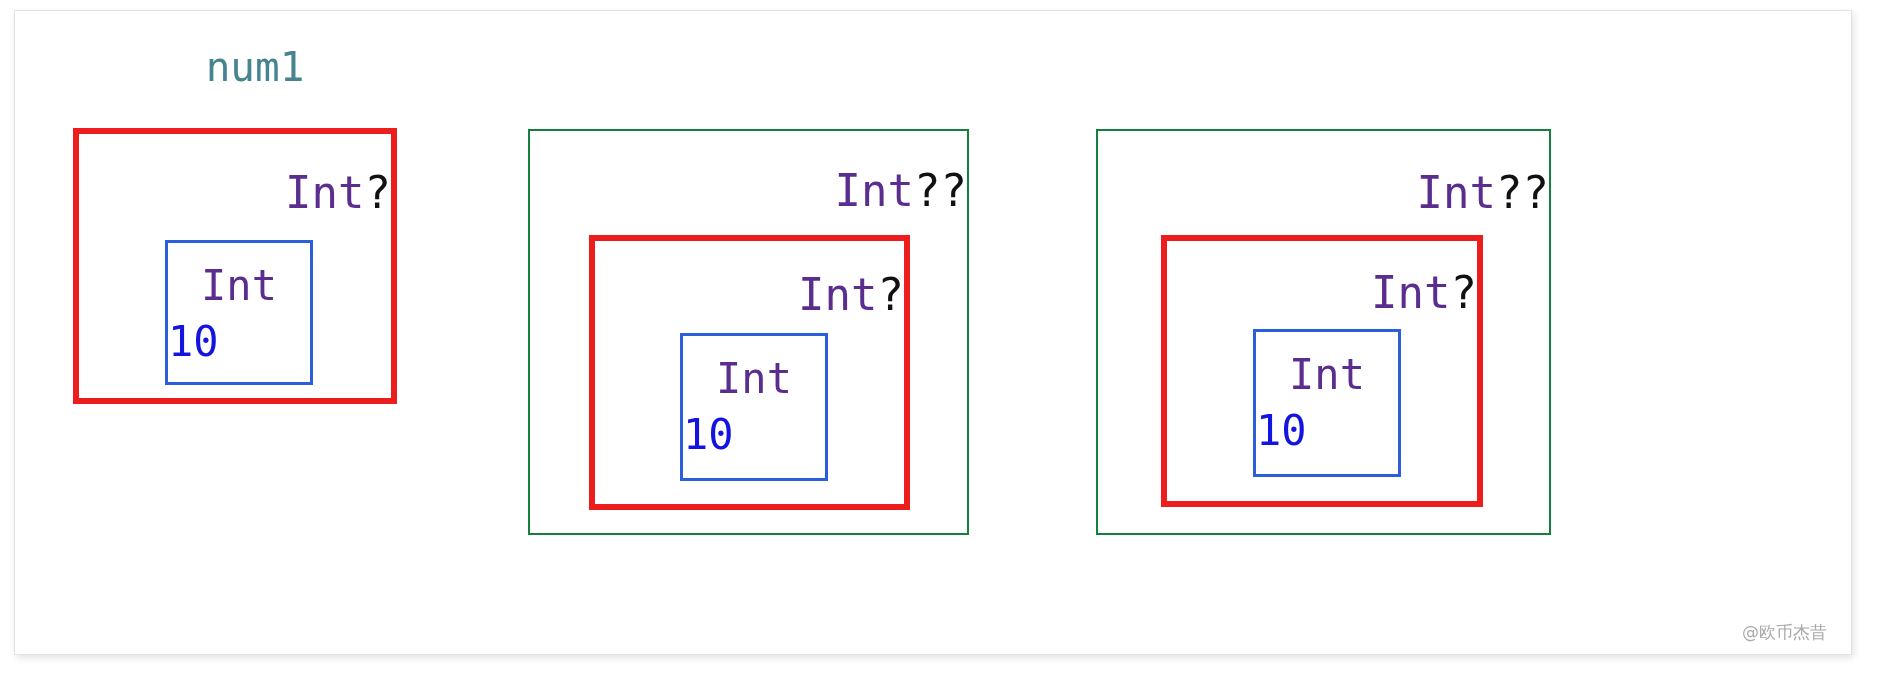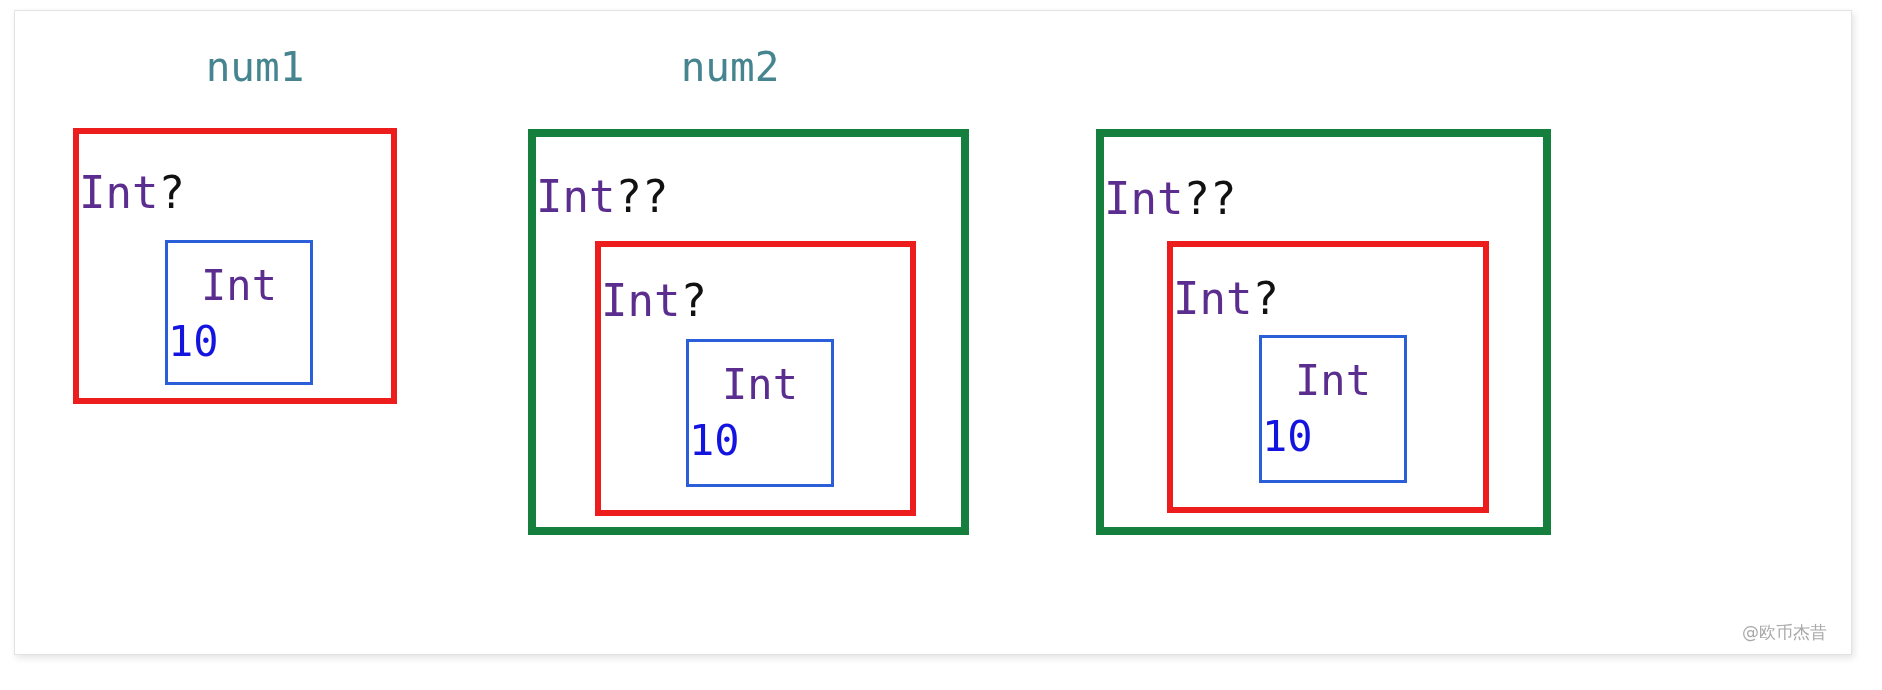--- a/index.html
+++ b/index.html
@@ -50,30 +50,30 @@
     letter-spacing: 0px;
     white-space: nowrap;
   }
 
   
   .box {
     position: absolute;
     box-sizing: border-box;
     background: transparent;
   }
-  .box-green { border: 8px solid #15803d; }
+  .box-green { border: 2px solid #15803d; }
   .box-red   { border: 6px solid #ee1d1d; }
   .box-blue  { border: 3px solid #2b5fd9; }
 
   
   .type-label {
     position: absolute;
     width: 100%;
     left: 0;
-    text-align: left;
+    text-align: right;
     line-height: 1;
     white-space: nowrap;
     color: #000000;
   }
   .type-label .tname { color: #5b2d8e; }
   .type-label .tq    { color: #111111; }
 
   .val-int {
     position: absolute;
     width: 100%;
@@ -147,21 +147,20 @@
       <div class="box box-blue" id="num1-blue">
         <div class="val-int" id="num1-b-int">Int</div>
         <div class="val-num" id="num1-b-val">10</div>
       </div>
 
     </div>
   </div>
 
   <div class="column" id="col-num2">
 
-    <div class="col-title">num2</div>
 
     <div class="box box-green" id="num2-green">
 
       <div class="type-label" id="num2-t2">
         <span class="tname">Int</span><span class="tq">??</span>
       </div>
 
       <div class="box box-red" id="num2-red">
 
         <div class="type-label" id="num2-t1">

